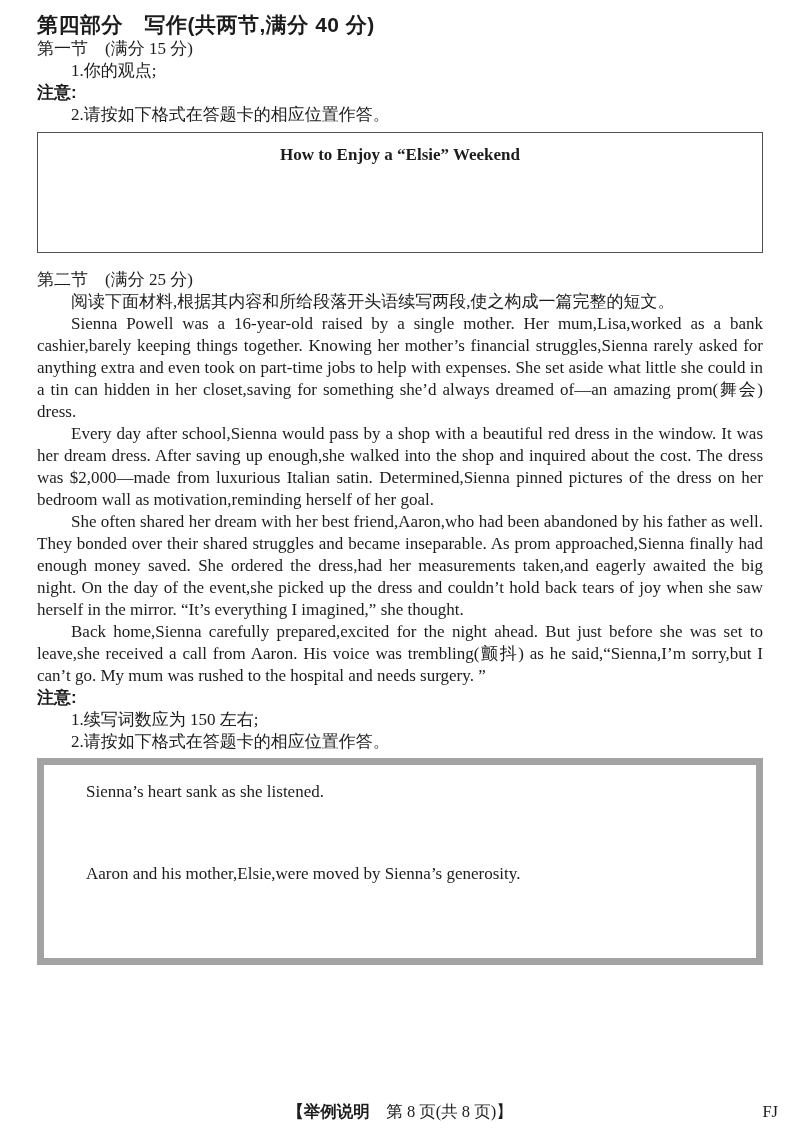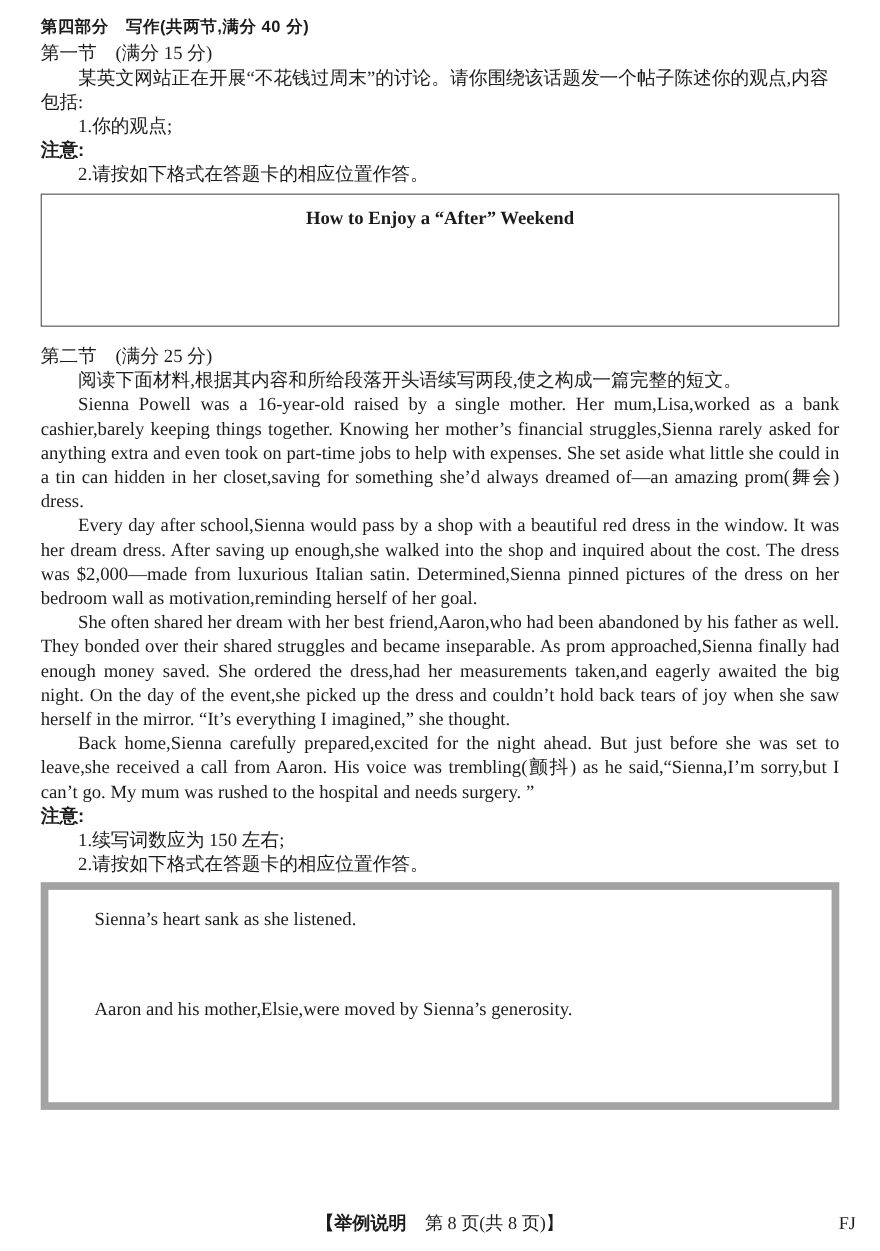--- a/index.html
+++ b/index.html
@@ -11,21 +11,21 @@
     padding: 12px 37px 0 37px;
     background: #ffffff;
     color: #1c1c1c;
     font-family: "Liberation Serif", "DejaVu Serif", serif;
     font-size: 17px;
     overflow: hidden;
   }
   .part-heading {
     font-family: "Liberation Sans", "DejaVu Sans", sans-serif;
     font-weight: bold;
-    font-size: 15px;
+    font-size: 21px;
     line-height: 26px;
     letter-spacing: 0.5px;
   }
   .cn-line { line-height: 22px; }
   .indent-first { text-indent: 2em; }
   .list-item { padding-left: 2em; line-height: 22px; }
   .notice-label {
     font-family: Liberation Sans, sans-serif;
     font-weight: bold;
     line-height: 22px;
@@ -80,29 +80,28 @@
 </style>
 </head>
 <body>
 
 <div class="page">
 
   <div class="part-heading">第四部分　写作(共两节,满分 40 分)</div>
 
   <div class="cn-line">第一节　(满分 15 分)</div>
 
-  <div class="cn-line indent-first">某英文网站正在开展“不花钱过周末”的讨论。请你围绕该话题发一个帖子陈述你的观点,内容包括:</div>
 
   <div class="list-item">1.你的观点;</div>
 
   <div class="notice-label">注意:</div>
   <div class="list-item">2.请按如下格式在答题卡的相应位置作答。</div>
 
   <div class="answer-box-1">
-    <div class="answer-box-title">How to Enjoy a “After” Weekend</div>
+    <div class="answer-box-title">How to Enjoy a “Elsie” Weekend</div>
   </div>
 
   <div class="section2-heading">第二节　(满分 25 分)</div>
 
   <div class="cn-line indent-first">阅读下面材料,根据其内容和所给段落开头语续写两段,使之构成一篇完整的短文。</div>
 
   <div class="story-para">Sienna Powell was a 16-year-old raised by a single mother. Her mum,Lisa,worked as a bank cashier,barely keeping things together. Knowing her mother’s financial struggles,Sienna rarely asked for anything extra and even took on part-time jobs to help with expenses. She set aside what little she could in a tin can hidden in her closet,saving for something she’d always dreamed of—an amazing prom(舞会) dress.</div>
   <div class="story-para">Every day after school,Sienna would pass by a shop with a beautiful red dress in the window. It was her dream dress. After saving up enough,she walked into the shop and inquired about the cost. The dress was $2,000—made from luxurious Italian satin. Determined,Sienna pinned pictures of the dress on her bedroom wall as motivation,reminding herself of her goal.</div>
   <div class="story-para">She often shared her dream with her best friend,Aaron,who had been abandoned by his father as well. They bonded over their shared struggles and became inseparable. As prom approached,Sienna finally had enough money saved. She ordered the dress,had her measurements taken,and eagerly awaited the big night. On the day of the event,she picked up the dress and couldn’t hold back tears of joy when she saw herself in the mirror. “It’s everything I imagined,” she thought.</div>
   <div class="story-para">Back home,Sienna carefully prepared,excited for the night ahead. But just before she was set to leave,she received a call from Aaron. His voice was trembling(颤抖) as he said,“Sienna,I’m sorry,but I can’t go. My mum was rushed to the hospital and needs surgery. ”</div>

